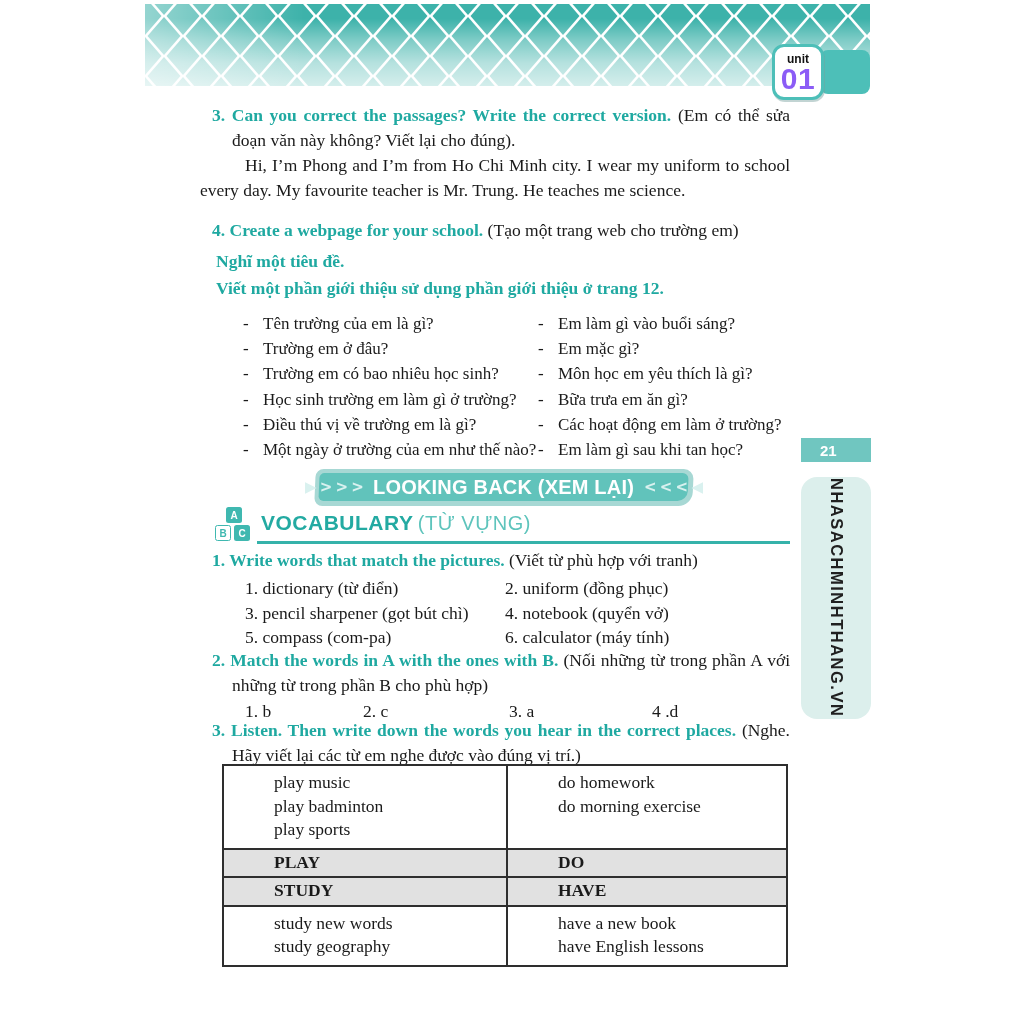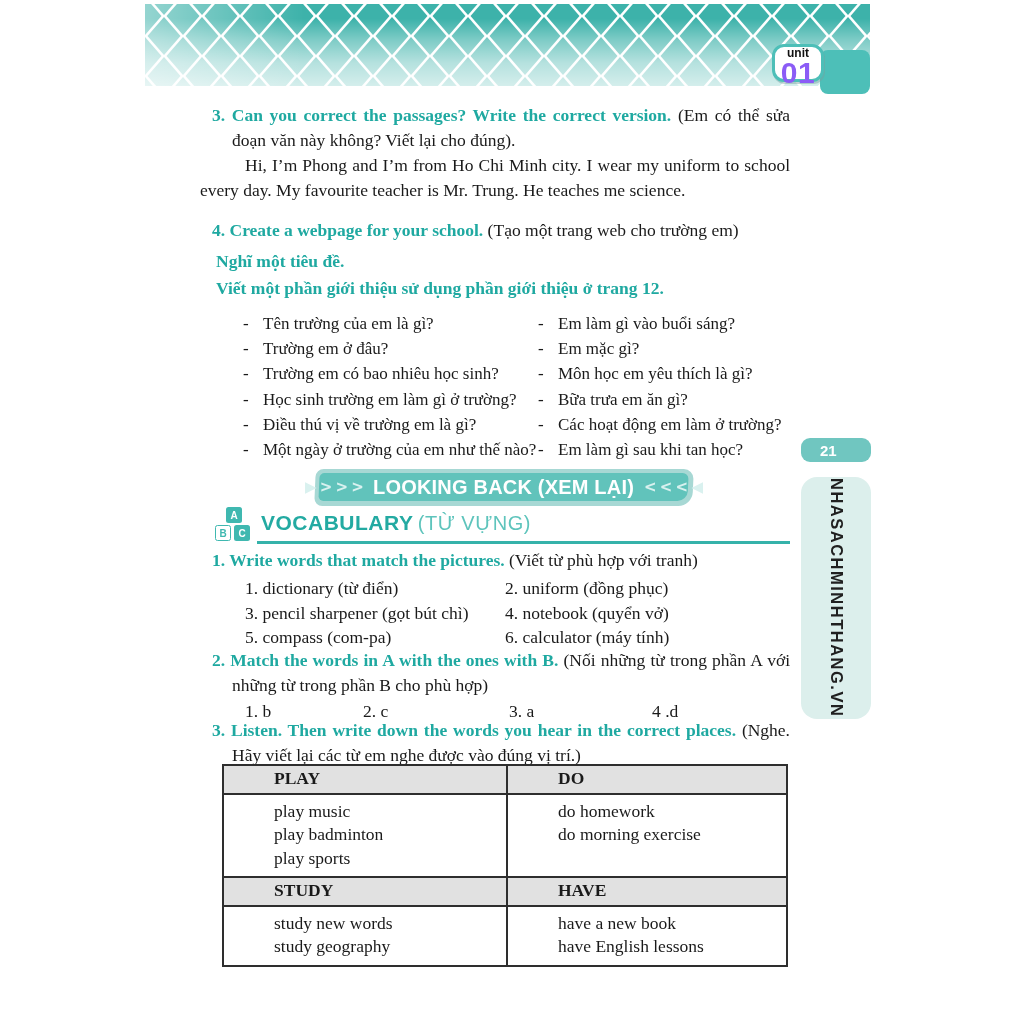--- a/index.html
+++ b/index.html
@@ -27,23 +27,23 @@
   }
   .title-bar .title-text {
     font-family:"Liberation Serif", serif; font-weight:bold; font-size:18px;
     color:#10102a; letter-spacing:0.3px;
   }
   .unit-block-right {
     position:absolute; left:820px; top:50px; width:50px; height:44px;
     background:#4dbfb8; border-radius:8px; z-index:1;
   }
   .unit-badge {
-    position:absolute; left:772px; top:44px; width:52px; height:38px;
+    position:absolute; left:772px; top:44px; width:52px; height:56px;
     background:#ffffff; border:3px solid #4dbfb8; border-radius:12px; z-index:3;
-    display:flex; flex-direction:column; align-items:center; 
+    display:flex; flex-direction:column; align-items:center; justify-content:center;
     box-shadow:1px 2px 0 rgba(120,160,158,0.45);
   }
   .unit-badge .unit-word {
     font-family:"Liberation Sans", sans-serif; font-weight:bold; font-size:12px;
     color:#111; line-height:12px;
   }
   .unit-badge .unit-num {
     font-family:"Liberation Sans", sans-serif; font-weight:bold; font-size:30px;
     color:#8b5cf6; line-height:27px; letter-spacing:0.5px;
   }
@@ -88,21 +88,21 @@
     color:#ffffff; letter-spacing:0.2px; transform:skewX(2.5deg); white-space:nowrap;
   }
   .banner-arrows {
     font-family:"DejaVu Sans", sans-serif; font-weight:bold; font-size:15px;
     color:#d9f1ef; letter-spacing:-1px; transform:skewX(2.5deg); white-space:nowrap;
   }
 
   
   .page-badge {
     position:absolute; left:801px; top:438px; width:70px; height:24px;
-    background:#70c6c0; border-radius:9px;
+    background:#70c6c0; border-radius:0;
     display:flex; align-items:center; padding-left:19px;
     font-family:"Liberation Sans", sans-serif; font-weight:bold; font-size:15px; color:#ffffff;
   }
   .watermark-strip {
     position:absolute; left:801px; top:477px; width:70px; height:242px;
     background:#dcefec; border-radius:16px;
     display:flex; align-items:center; justify-content:center;
   }
   .watermark-text {
     writing-mode:vertical-rl; font-family:"Liberation Sans", sans-serif;
@@ -319,34 +319,34 @@
     <p class="ex-heading"><span class="lead">3. Listen. Then write down the words you hear in the correct places.</span> <span class="trans">(Nghe. Hãy viết lại các từ em nghe được vào đúng vị trí.)</span></p>
   </div>
 
   <table class="word-table">
     <colgroup>
         <col class="c1">
         <col class="c2">
       </colgroup>
     <tbody>
         <tr>
-      <th>PLAY</th>
-      <th>DO</th>
-    </tr>
-    <tr>
       <td>
         <div>play music</div>
         <div>play badminton</div>
         <div>play sports</div>
       </td>
       <td>
         <div>do homework</div>
         <div>do morning exercise</div>
         <div></div>
       </td>
+    </tr>
+    <tr>
+      <th>PLAY</th>
+      <th>DO</th>
     </tr>
     <tr>
       <th>STUDY</th>
       <th>HAVE</th>
     </tr>
     <tr>
       <td>
         <div>study new words</div>
         <div>study geography</div>
       </td>

